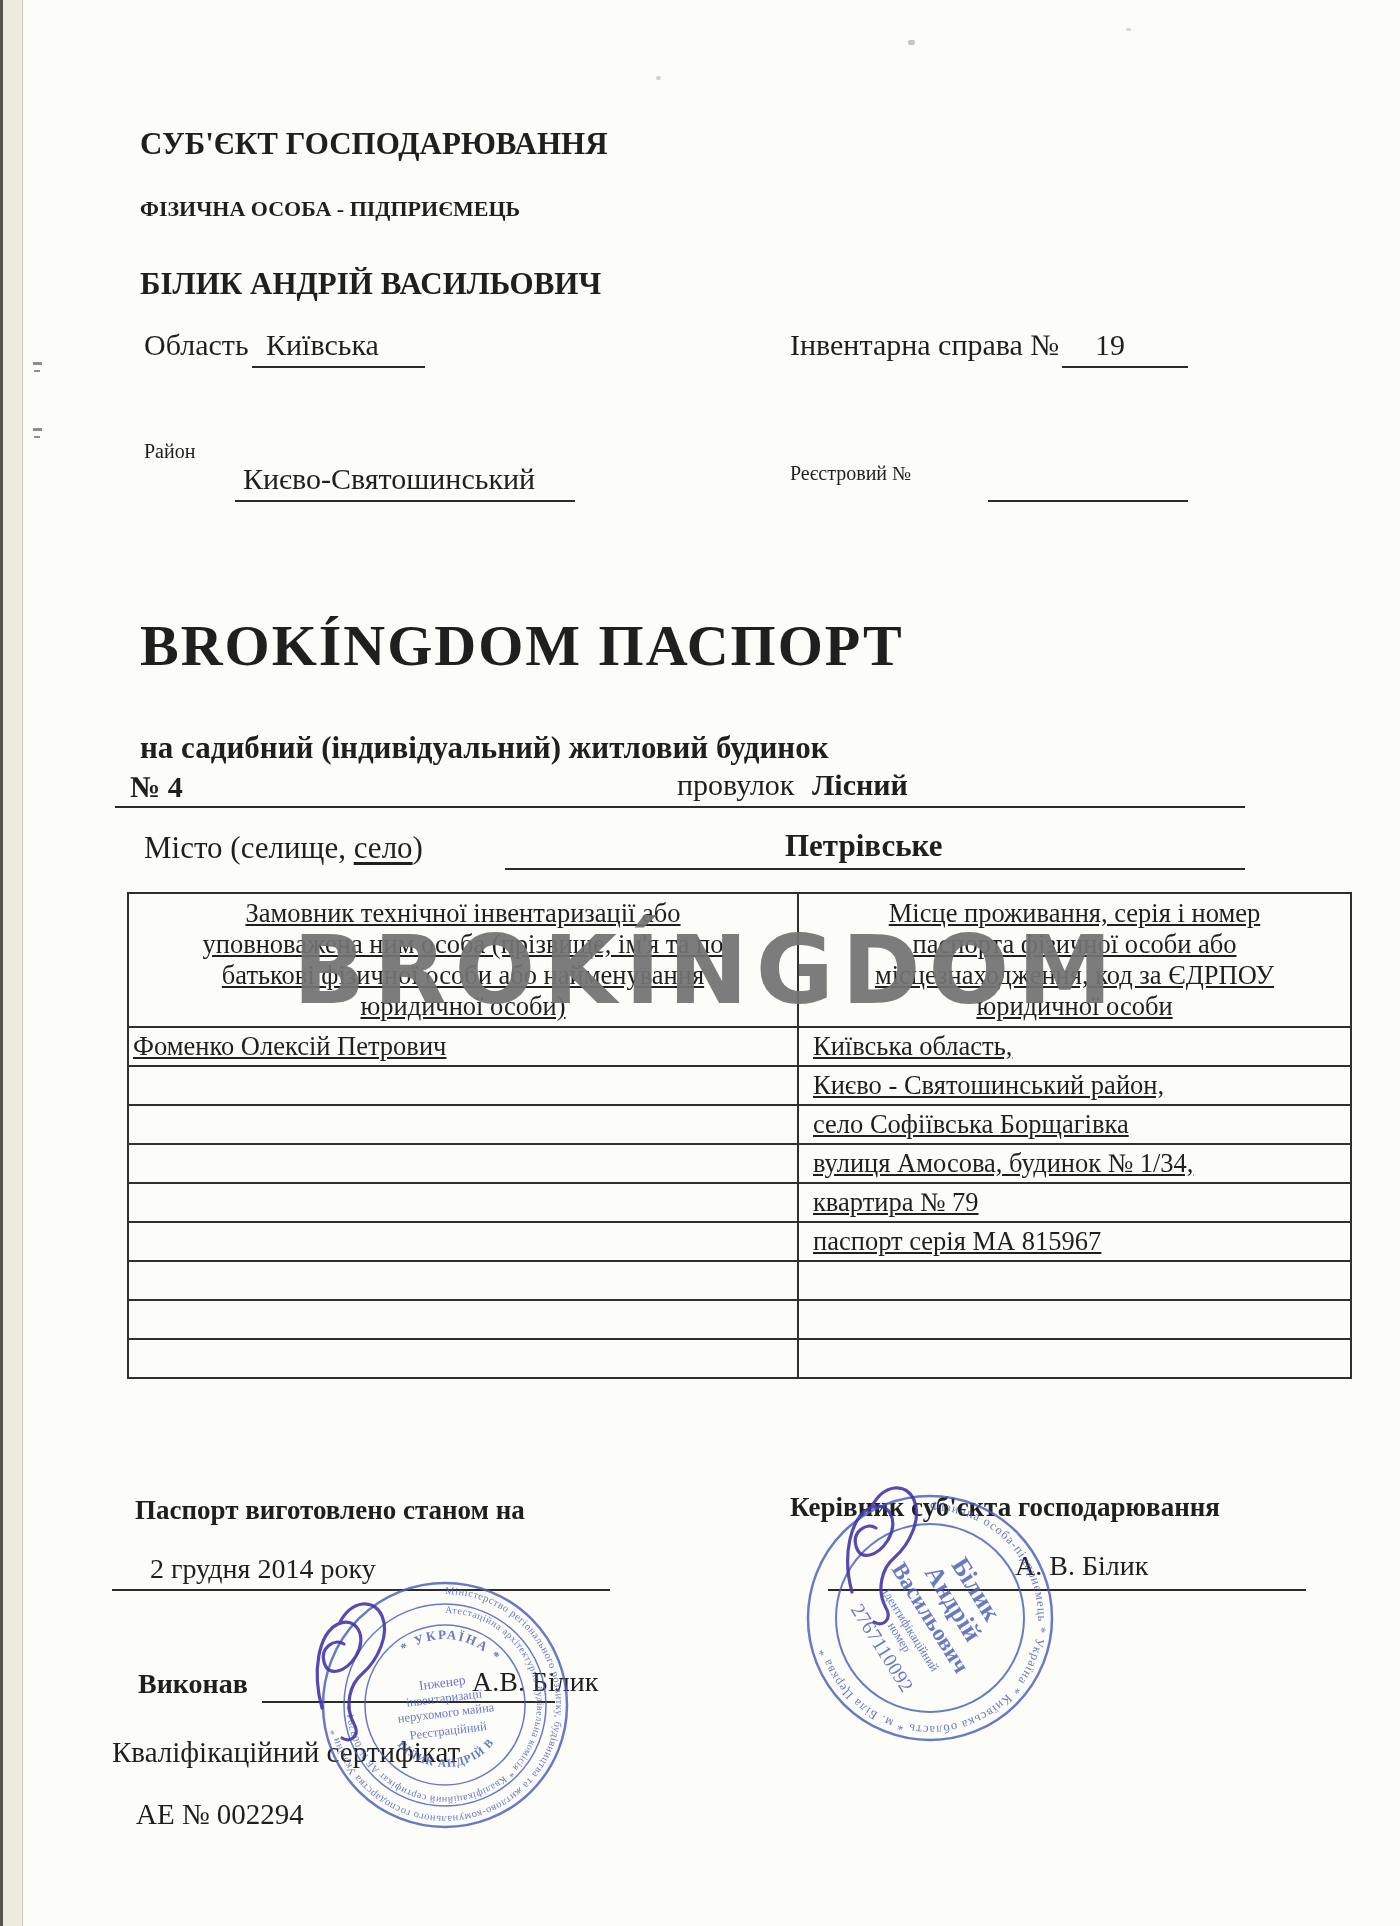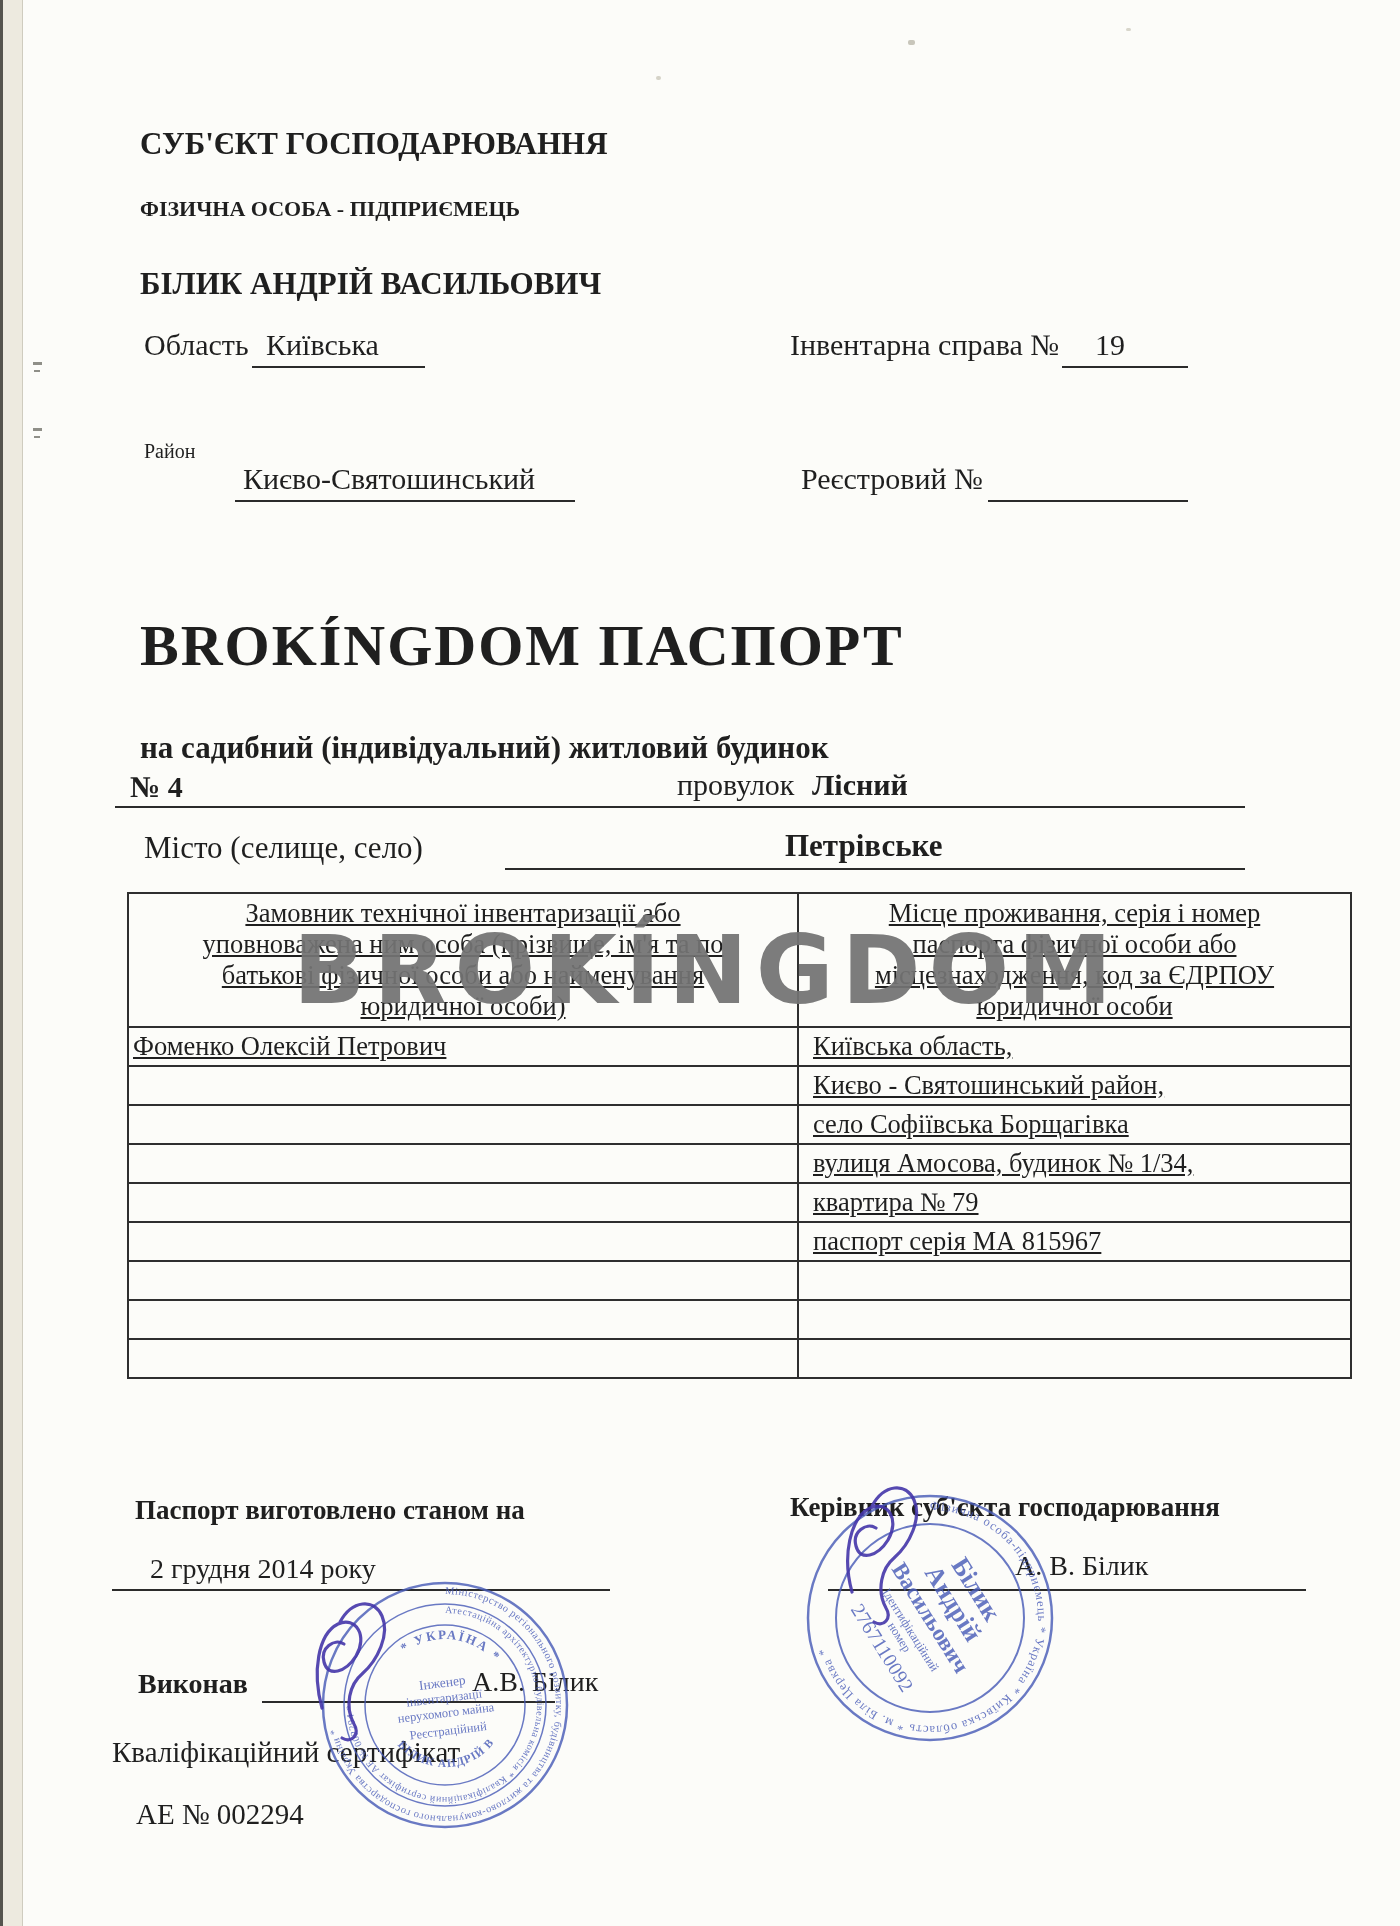--- a/index.html
+++ b/index.html
@@ -2,21 +2,21 @@
 <html><head>
 <meta charset="utf-8">
 <style>
   html,body{margin:0;padding:0;background:#e9e7de;}
   #page{position:relative;width:1400px;height:1926px;background:#fcfcf9;overflow:hidden;
         font-family:"Liberation Serif", serif;color:#1f1f1f;}
   .abs{position:absolute;}
   .b{font-weight:bold;}
   .ctr{left:140px;width:1215px;text-align:left;margin-top:24px;}
   .rule{position:absolute;height:0;border-bottom:2px solid #2b2b2b;}
-  .us{text-underline-offset:4px;}
+  .us{text-decoration:underline;text-underline-offset:4px;}
   
   #edge-dark{left:0;top:0;width:3px;height:1926px;background:#55544e;}
   #edge-cream{left:3px;top:0;width:19px;height:1926px;background:#edeadf;border-right:1px solid #cfccbf;}
   .speck{position:absolute;border-radius:2px;}
   
   #inv-table{position:absolute;left:127px;top:892px;width:1223px;border-collapse:collapse;table-layout:fixed;text-decoration:underline;}
   #inv-table td{border:2px solid #2f2f2f;font-size:26.5px;vertical-align:middle;overflow:hidden;}
   #inv-table td.hdr{text-align:center;line-height:31px;padding:4px 6px;height:123px;}
   #inv-table td.cl{padding-left:4px;}
   #inv-table td.cr{padding-left:14px;}
@@ -53,21 +53,21 @@
   <div class="abs" style="left:144px;top:328px;font-size:30px;">Область</div>
   <div class="abs" style="left:266px;top:328px;font-size:30px;">Київська</div>
   <div class="rule" style="left:252px;top:366px;width:173px;"></div>
   <div class="abs" style="left:790px;top:328px;font-size:30px;">Інвентарна справа №</div>
   <div class="abs" style="left:1095px;top:328px;font-size:30px;">19</div>
   <div class="rule" style="left:1062px;top:366px;width:126px;"></div>
 
   <div class="abs" style="left:144px;top:440px;font-size:20px;">Район</div>
   <div class="abs" style="left:243px;top:462px;font-size:30px;">Києво-Святошинський</div>
   <div class="rule" style="left:235px;top:500px;width:340px;"></div>
-  <div class="abs" style="left:790px;top:462px;font-size:30px;margin-left:11px;">Реєстровий №</div>
+  <div class="abs" style="left:790px;top:462px;font-size:20px;">Реєстровий №</div>
   <div class="rule" style="left:988px;top:500px;width:200px;"></div>
 
   <div class="abs ctr b" style="top:588px;font-size:58px;letter-spacing:2px;">BROKÍNGDOM ПАСПОРТ</div>
   <div class="abs ctr b" style="top:706px;font-size:31px;">на садибний (індивідуальний) житловий будинок</div>
 
   <div class="abs b" style="left:130px;top:770px;font-size:30px;">№ 4</div>
   <div class="abs" style="left:677px;top:768px;font-size:30px;">провулок</div>
   <div class="abs b" style="left:812px;top:768px;font-size:30px;">Лісний</div>
   <div class="rule" style="left:115px;top:806px;width:1130px;"></div>
 

